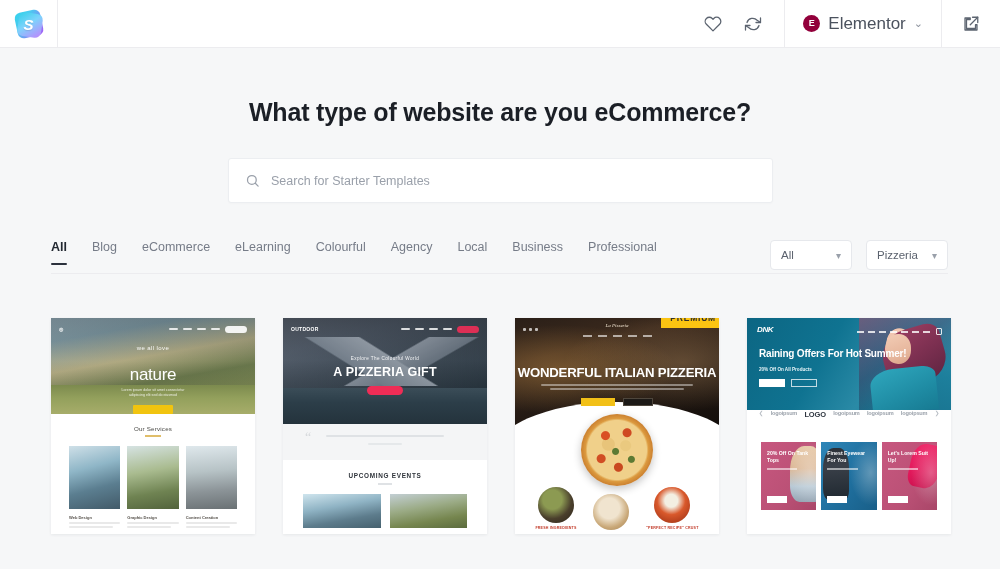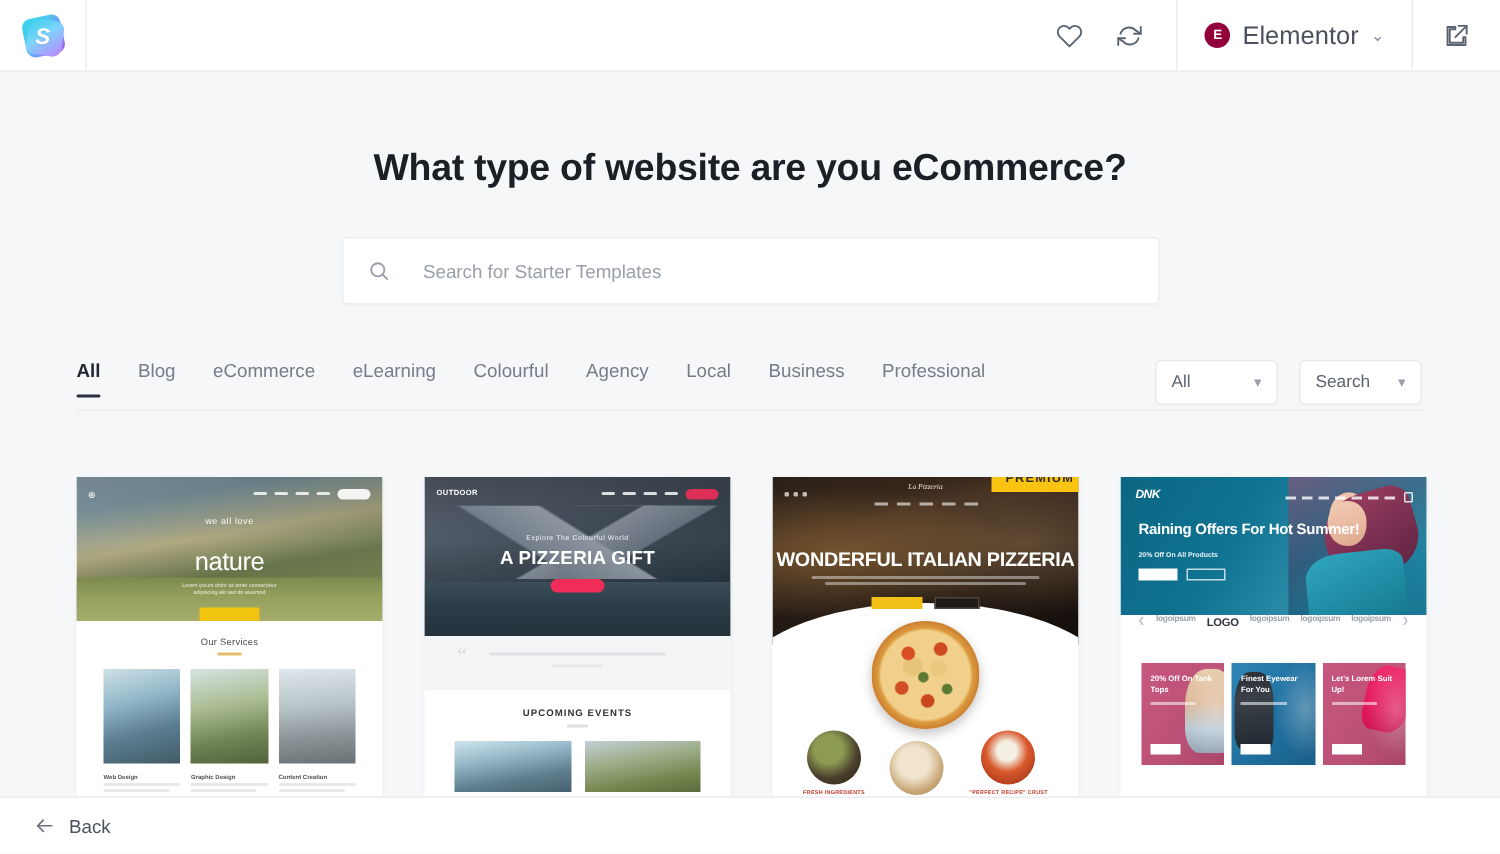--- a/index.html
+++ b/index.html
@@ -64,21 +64,21 @@
   
   .heading {
     position: absolute; top: 98px; left: 0; width: 1000px; text-align: center;
     font-size: 25px; font-weight: 700; color: #1b1f26; letter-spacing: -0.2px;
   }
 
   
   .search-wrap {
     position: absolute; top: 158px; left: 228px; width: 545px; height: 45px;
     background: #fff; border: 1px solid #eceef1; border-radius: 3px;
-    display: flex; align-items: center; padding: 0 16px; gap: 22px;
+    display: flex; align-items: center; padding: 0 16px; gap: 11px;
     box-shadow: 0 1px 2px rgba(16,24,40,.02);
   }
   .search-wrap svg { color: #9aa0aa; flex: 0 0 auto; }
   .search-wrap input {
     border: none; outline: none; font-size: 12.5px; color: #3b4350;
     width: 100%; background: transparent; font-family: "Liberation Sans", sans-serif;
   }
   .search-wrap input::placeholder { color: #9aa0aa; }
 
   
@@ -481,21 +481,21 @@
       <div class="tab">Local</div>
       <div class="tab">Business</div>
       <div class="tab">Professional</div>
     </div>
     <div class="selects">
       <div class="sel">
         <span>All</span>
         <span class="ch">▾</span>
       </div>
       <div class="sel">
-        <span>Search</span>
+        <span>Pizzeria</span>
         <span class="ch">▾</span>
       </div>
     </div>
   </div>
   <div class="divider-line"></div>
 
   <div class="grid">
 
     <div class="card">
       <div class="mini-hero c1-hero">
@@ -675,23 +675,14 @@
         <div class="p p3">
             <div class="pt">Let's Lorem Suit Up!</div>
             <div class="ps"></div>
             <div class="pb"></div>
           </div>
       </div>
     </div>
 
   </div>
 
-  <div class="bottombar">
-    <div class="back-btn">
-      <svg width="15" height="15" viewBox="0 0 24 24" fill="none" stroke="currentColor" stroke-width="1.8" stroke-linecap="round" stroke-linejoin="round">
-        <line x1="20" y1="12" x2="5" y2="12"></line>
-          <polyline points="11 18 5 12 11 6"></polyline>
-      </svg>
-      <span>Back</span>
-    </div>
-  </div>
 
 </div>
 
 </body></html>

